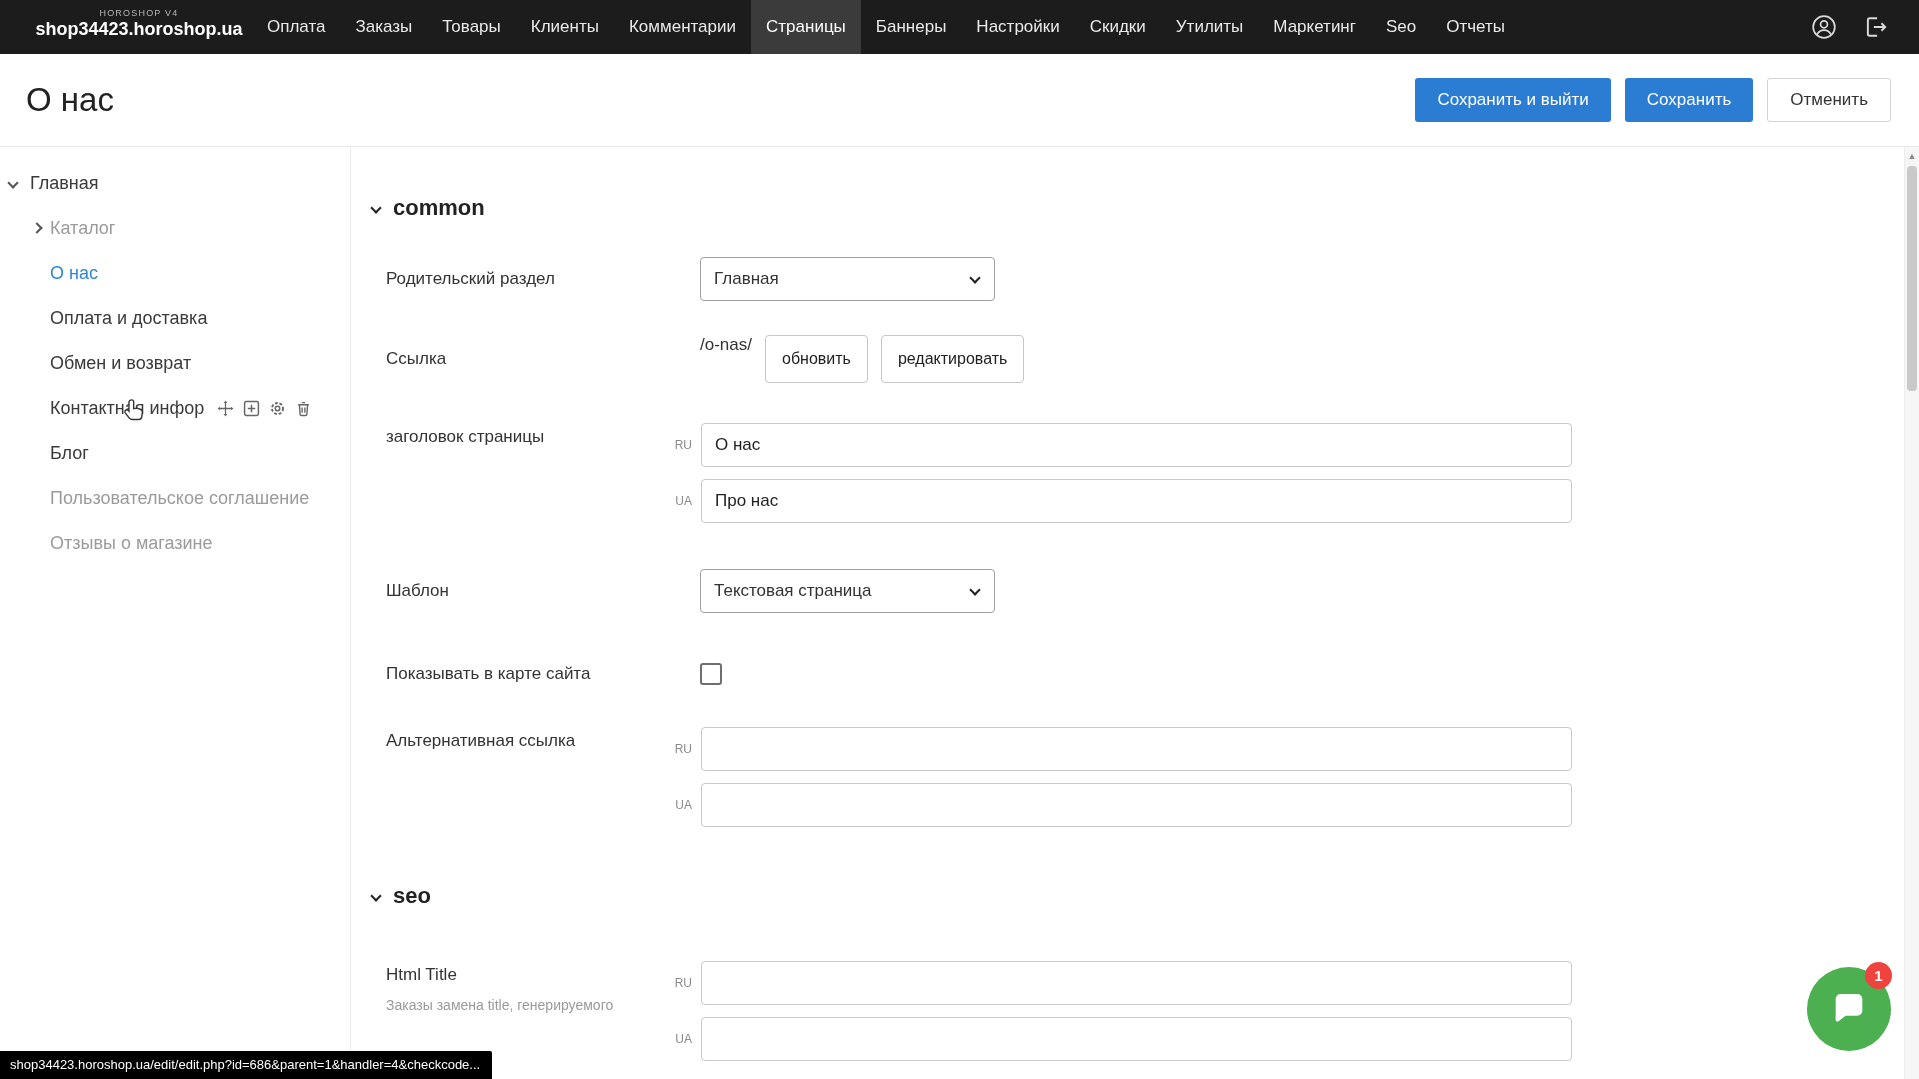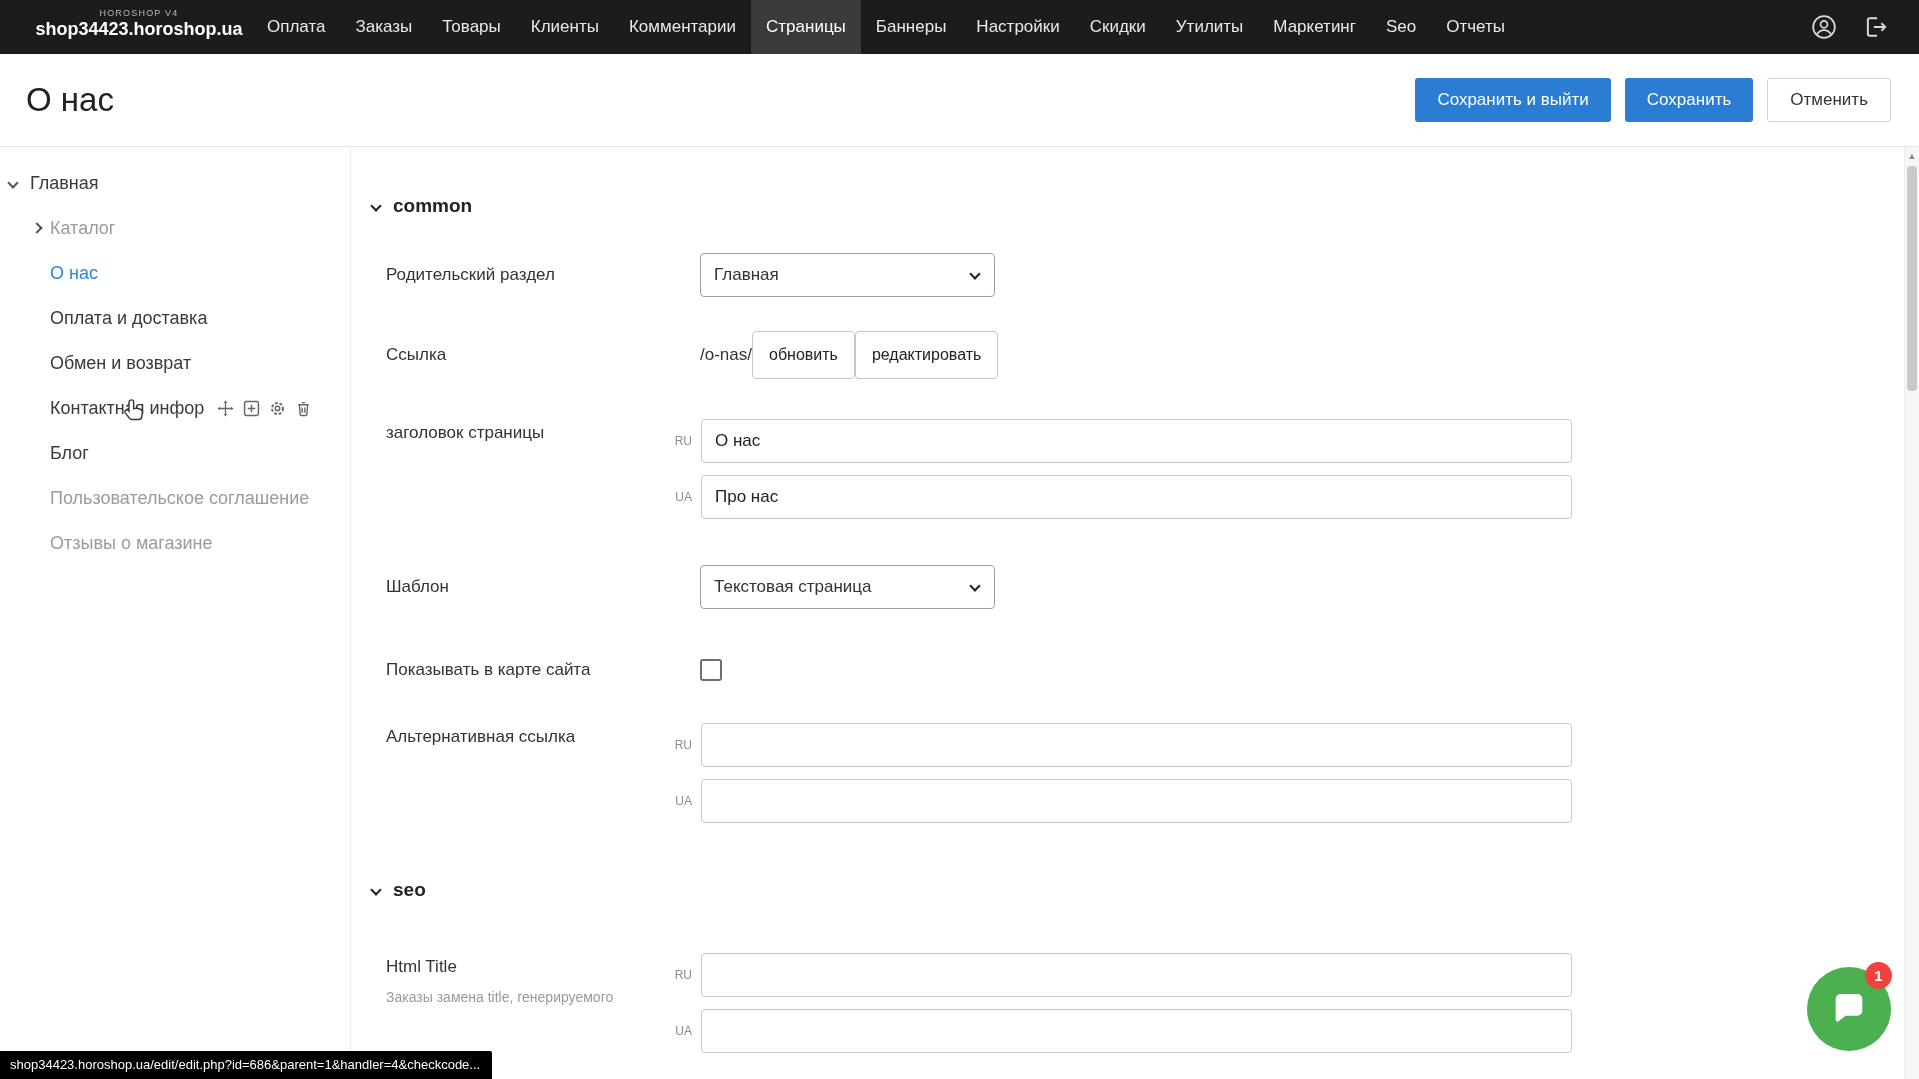--- a/index.html
+++ b/index.html
@@ -41,39 +41,39 @@
   .cv.down { transform:rotate(45deg); }
   .cv.right { transform:rotate(-45deg); }
   .tree-chev0 { position:absolute; left:9px; top:18px; }
   .tree-chev1 { position:absolute; left:33px; top:18px; }
   .row-icons { display:flex; gap:9px; margin-left:13px; align-items:center; }
   .row-icons svg { width:17px; height:17px; display:block; cursor:pointer; }
   .hand { position:absolute; left:120px; top:250px; width:28px; height:28px; pointer-events:none; }
 
   
   .main { flex:1; padding:48px 40px 0 35px; overflow:hidden; }
-  .section-head { display:flex; align-items:center; gap:13px; font-size:19px; font-weight:bold; color:#222; margin-left:-14px; cursor:pointer; }
+  .section-head { display:flex; align-items:center; gap:13px; font-size:22px; font-weight:bold; color:#222; margin-left:-14px; cursor:pointer; }
   .section-head .cv { border-color:#222; }
   .mb36 { margin-bottom:36px; } .mb34 { margin-bottom:34px; } .mb32 { margin-bottom:32px; }
   .mb44 { margin-bottom:44px; } .mb46 { margin-bottom:46px; } .mb50 { margin-bottom:50px; } .mb56 { margin-bottom:56px; }
   .frow { display:flex; align-items:center; }
   .frow.top { align-items:flex-start; }
   .frow.top .flabel { padding-top:12px; }
   .flabel { width:314px; flex:none; font-size:17px; color:#333; }
   .langed .flabel { width:280px; }
   .flabel .sub { font-size:14px; color:#9a9a9a; margin-top:12px; white-space:nowrap; }
   .select { width:295px; height:44px; border:1px solid #9f9f9f; border-radius:4px; display:flex; align-items:center;
             padding:0 36px 0 13px; font-size:17px; position:relative; background:#fff; cursor:pointer; }
   .select .cv { position:absolute; right:15px; top:16px; border-color:#222; }
   .ti { height:44px; width:871px; border:1px solid #c9c9c9; border-radius:4px; font-size:17px; padding:0 13px;
         font-family:inherit; color:#222; background:#fff; }
   .lang-row { display:flex; align-items:center; margin-bottom:12px;margin-top:8px; }
   .stack .lang-row:last-child { margin-bottom:0; }
   .lang { width:26px; text-align:right; margin-right:9px; font-size:12px; color:#8a8a8a; flex:none; }
-  .link-row { display:flex; align-items:center; }
+  .link-row { display:flex; gap:13px; }
   .path { font-size:17px; color:#333; }
   .btn-sec { height:48px; padding:0 16px; background:#fff; border:1px solid #c6c6c6; border-radius:4px;
              font-size:16px; color:#222; font-family:inherit; cursor:pointer; }
   .cb { width:22px; height:22px; border-radius:3px; cursor:pointer; position:relative; }
   .cb.checked { background:#2474e8; }
   .cb.checked::after { content:""; position:absolute; left:7px; top:3px; width:6px; height:11px;
                        border-right:2.5px solid #fff; border-bottom:2.5px solid #fff; transform:rotate(45deg); }
   .cb.un { border:2px solid #6e6e6e; background:#fff; }
 
   

